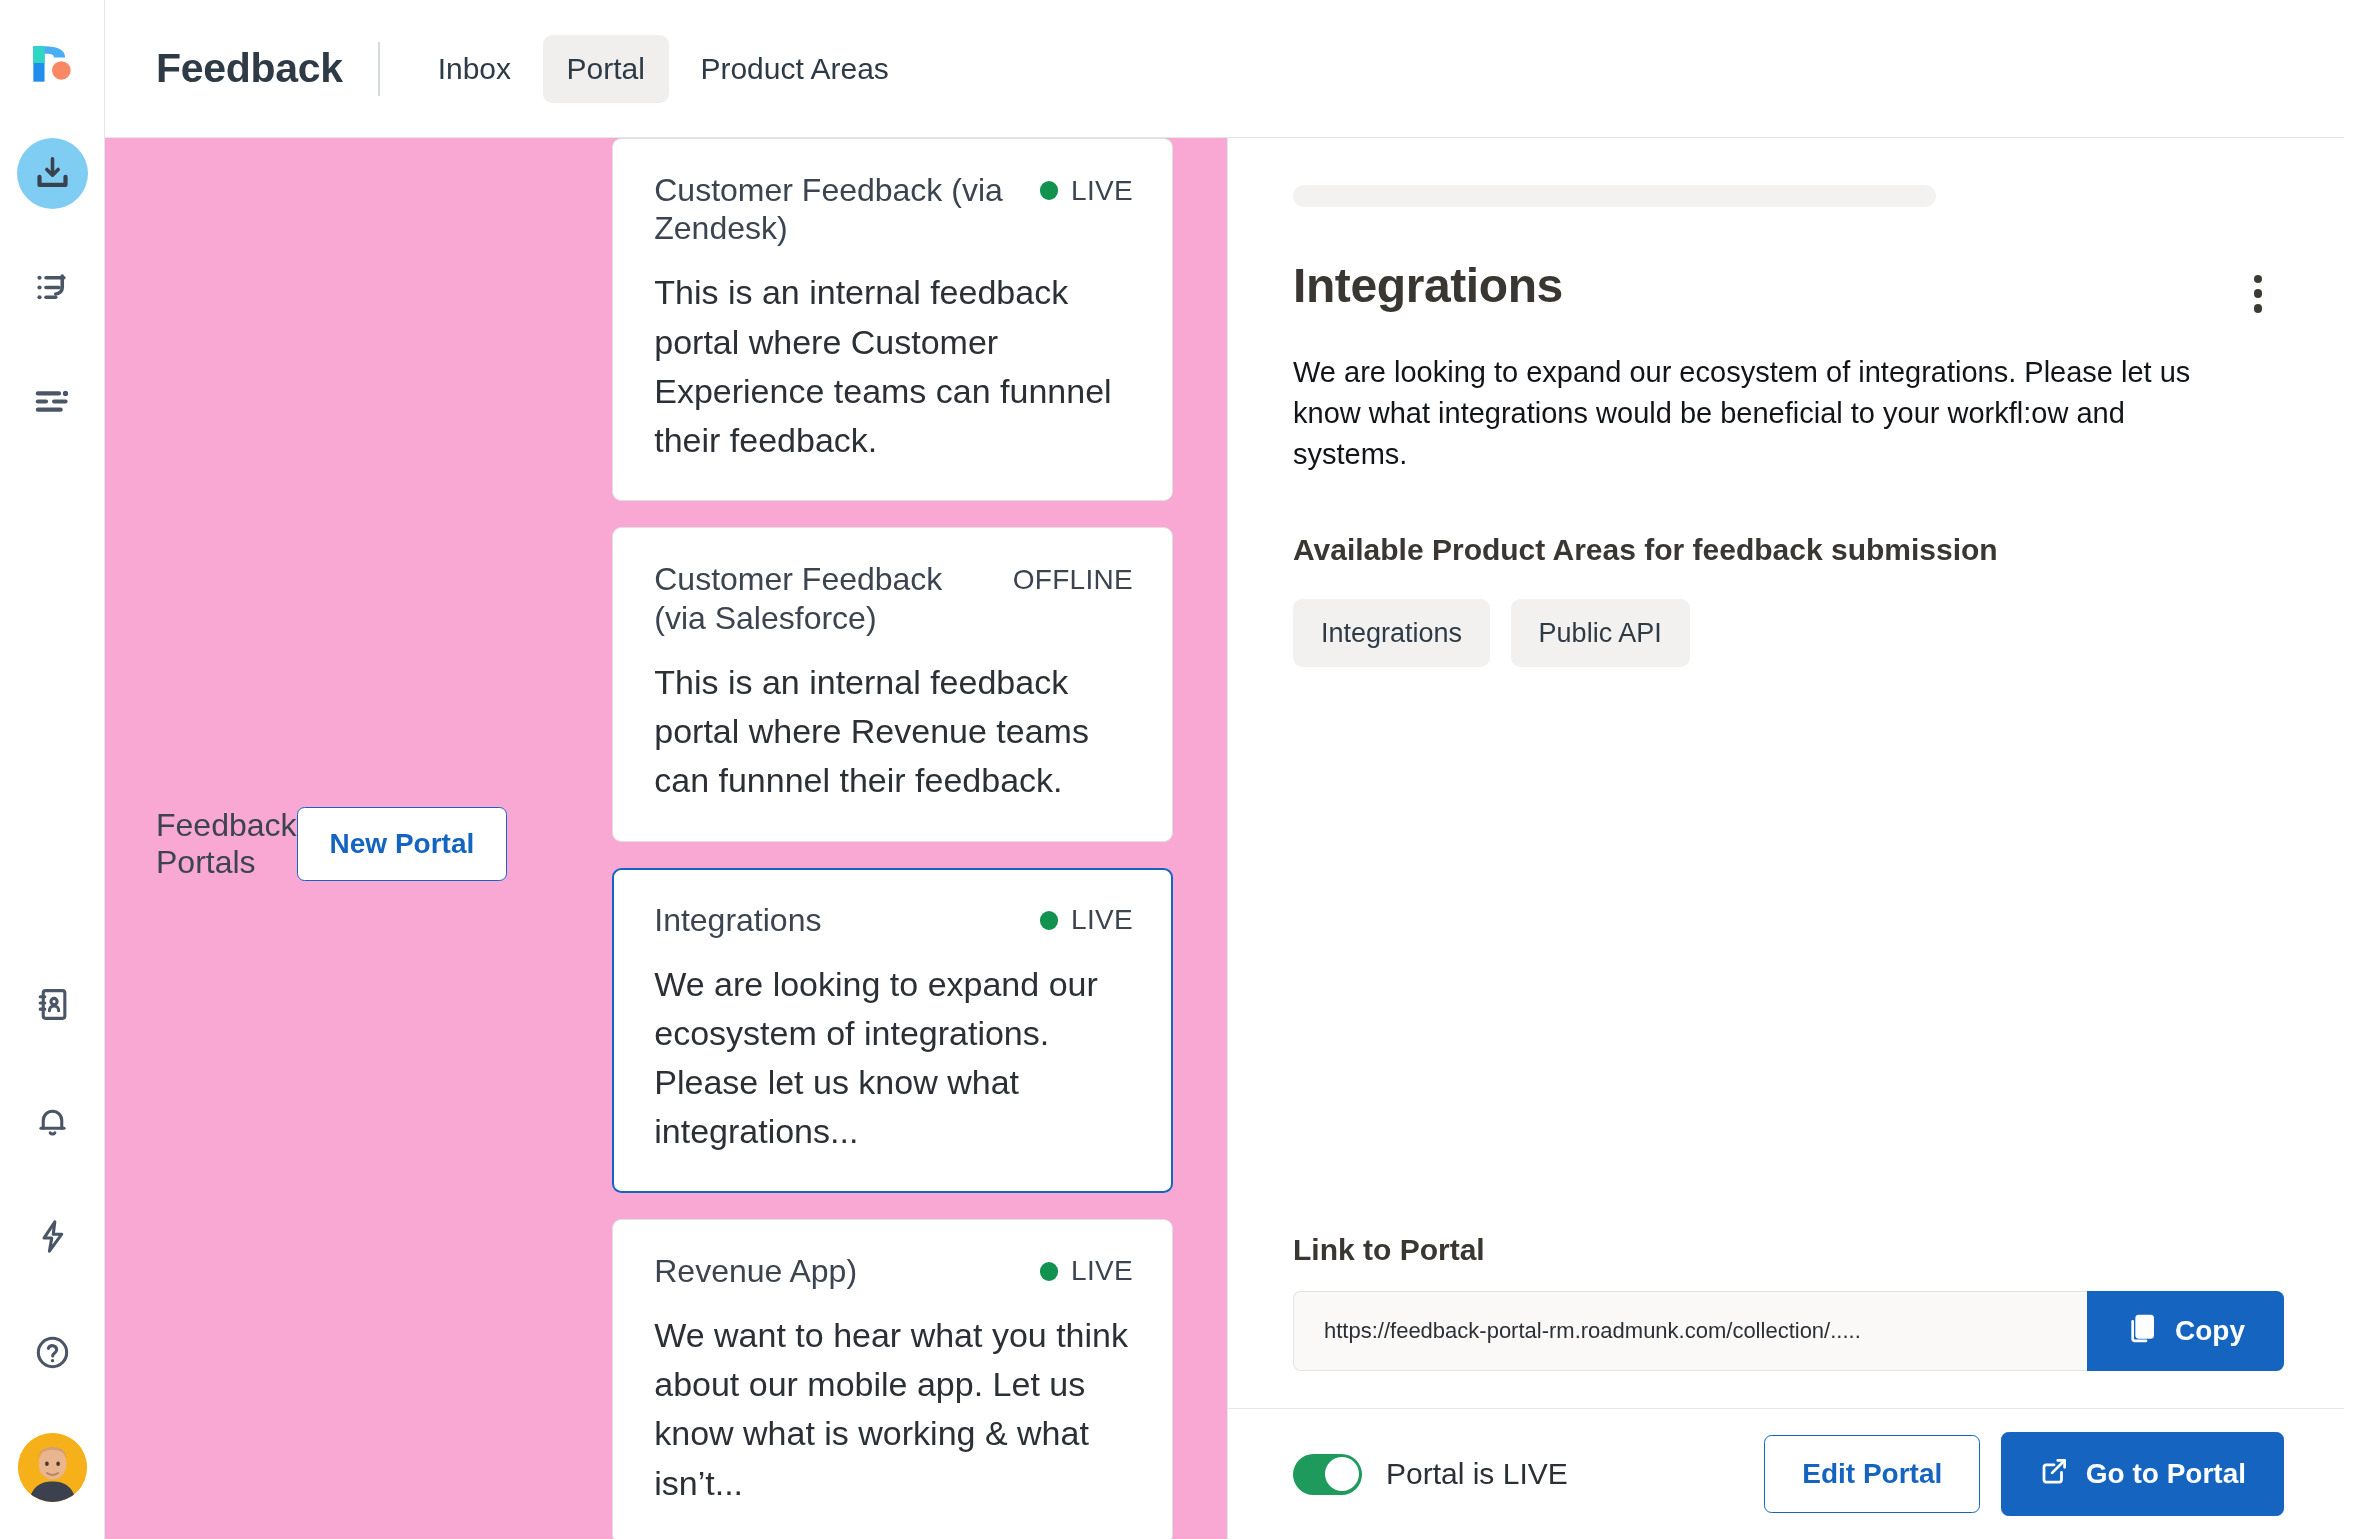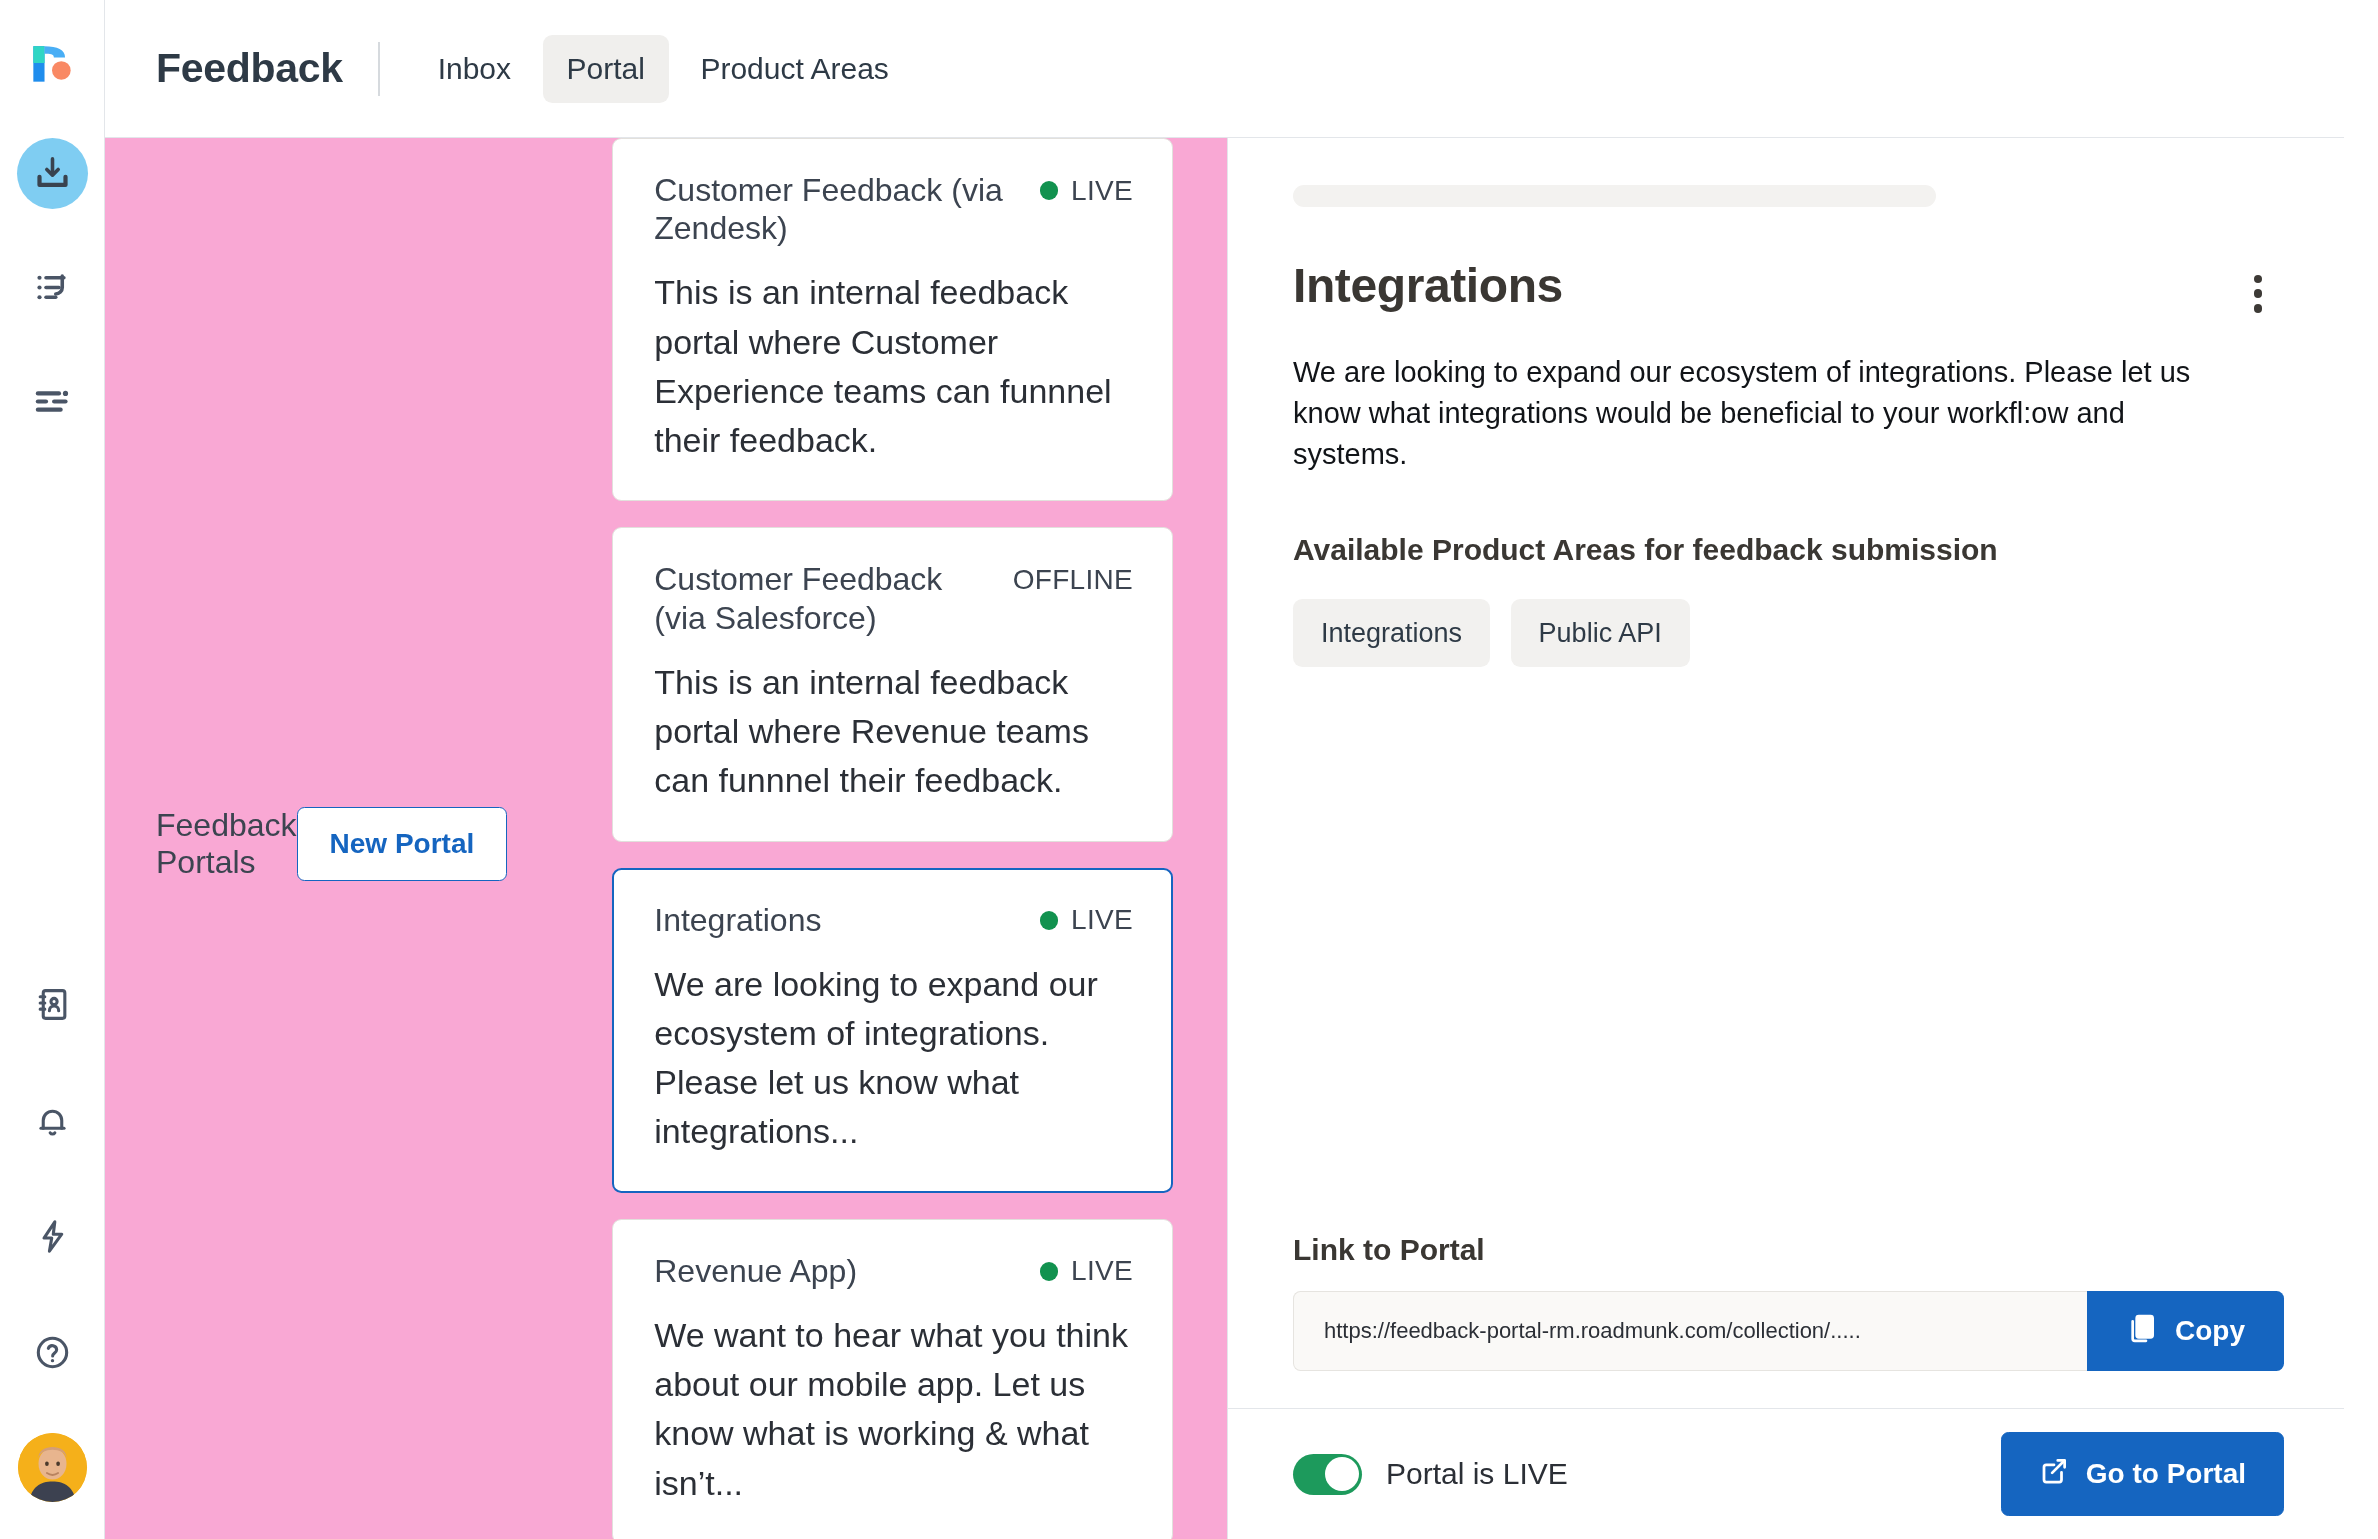--- a/index.html
+++ b/index.html
@@ -338,20 +338,21 @@
             </button>
           </div>
         </div>
 
         <div class="actionbar">
           <div class="toggle-wrap">
             <span class="toggle"></span>
             <span class="toggle-label">Portal is LIVE</span>
           </div>
           <div class="action-right">
+            <button class="edit-portal-btn">Edit Portal</button>
             <button class="goto-portal-btn">
               <span>
                 <svg width="30" height="30" viewBox="0 0 24 24" fill="none" stroke="#ffffff" stroke-width="2.2" stroke-linecap="round" stroke-linejoin="round">
                   <path d="M18 13 v6 a1.8 1.8 0 0 1 -1.8 1.8 H5.8 A1.8 1.8 0 0 1 4 19 V8.8 A1.8 1.8 0 0 1 5.8 7 H12"></path>
                   <path d="M15 3.5 h5.5 V9"></path>
                   <path d="M10.5 13.5 L20.2 3.8"></path>
                 </svg>
               </span>
               <span>Go to Portal</span>
             </button>

